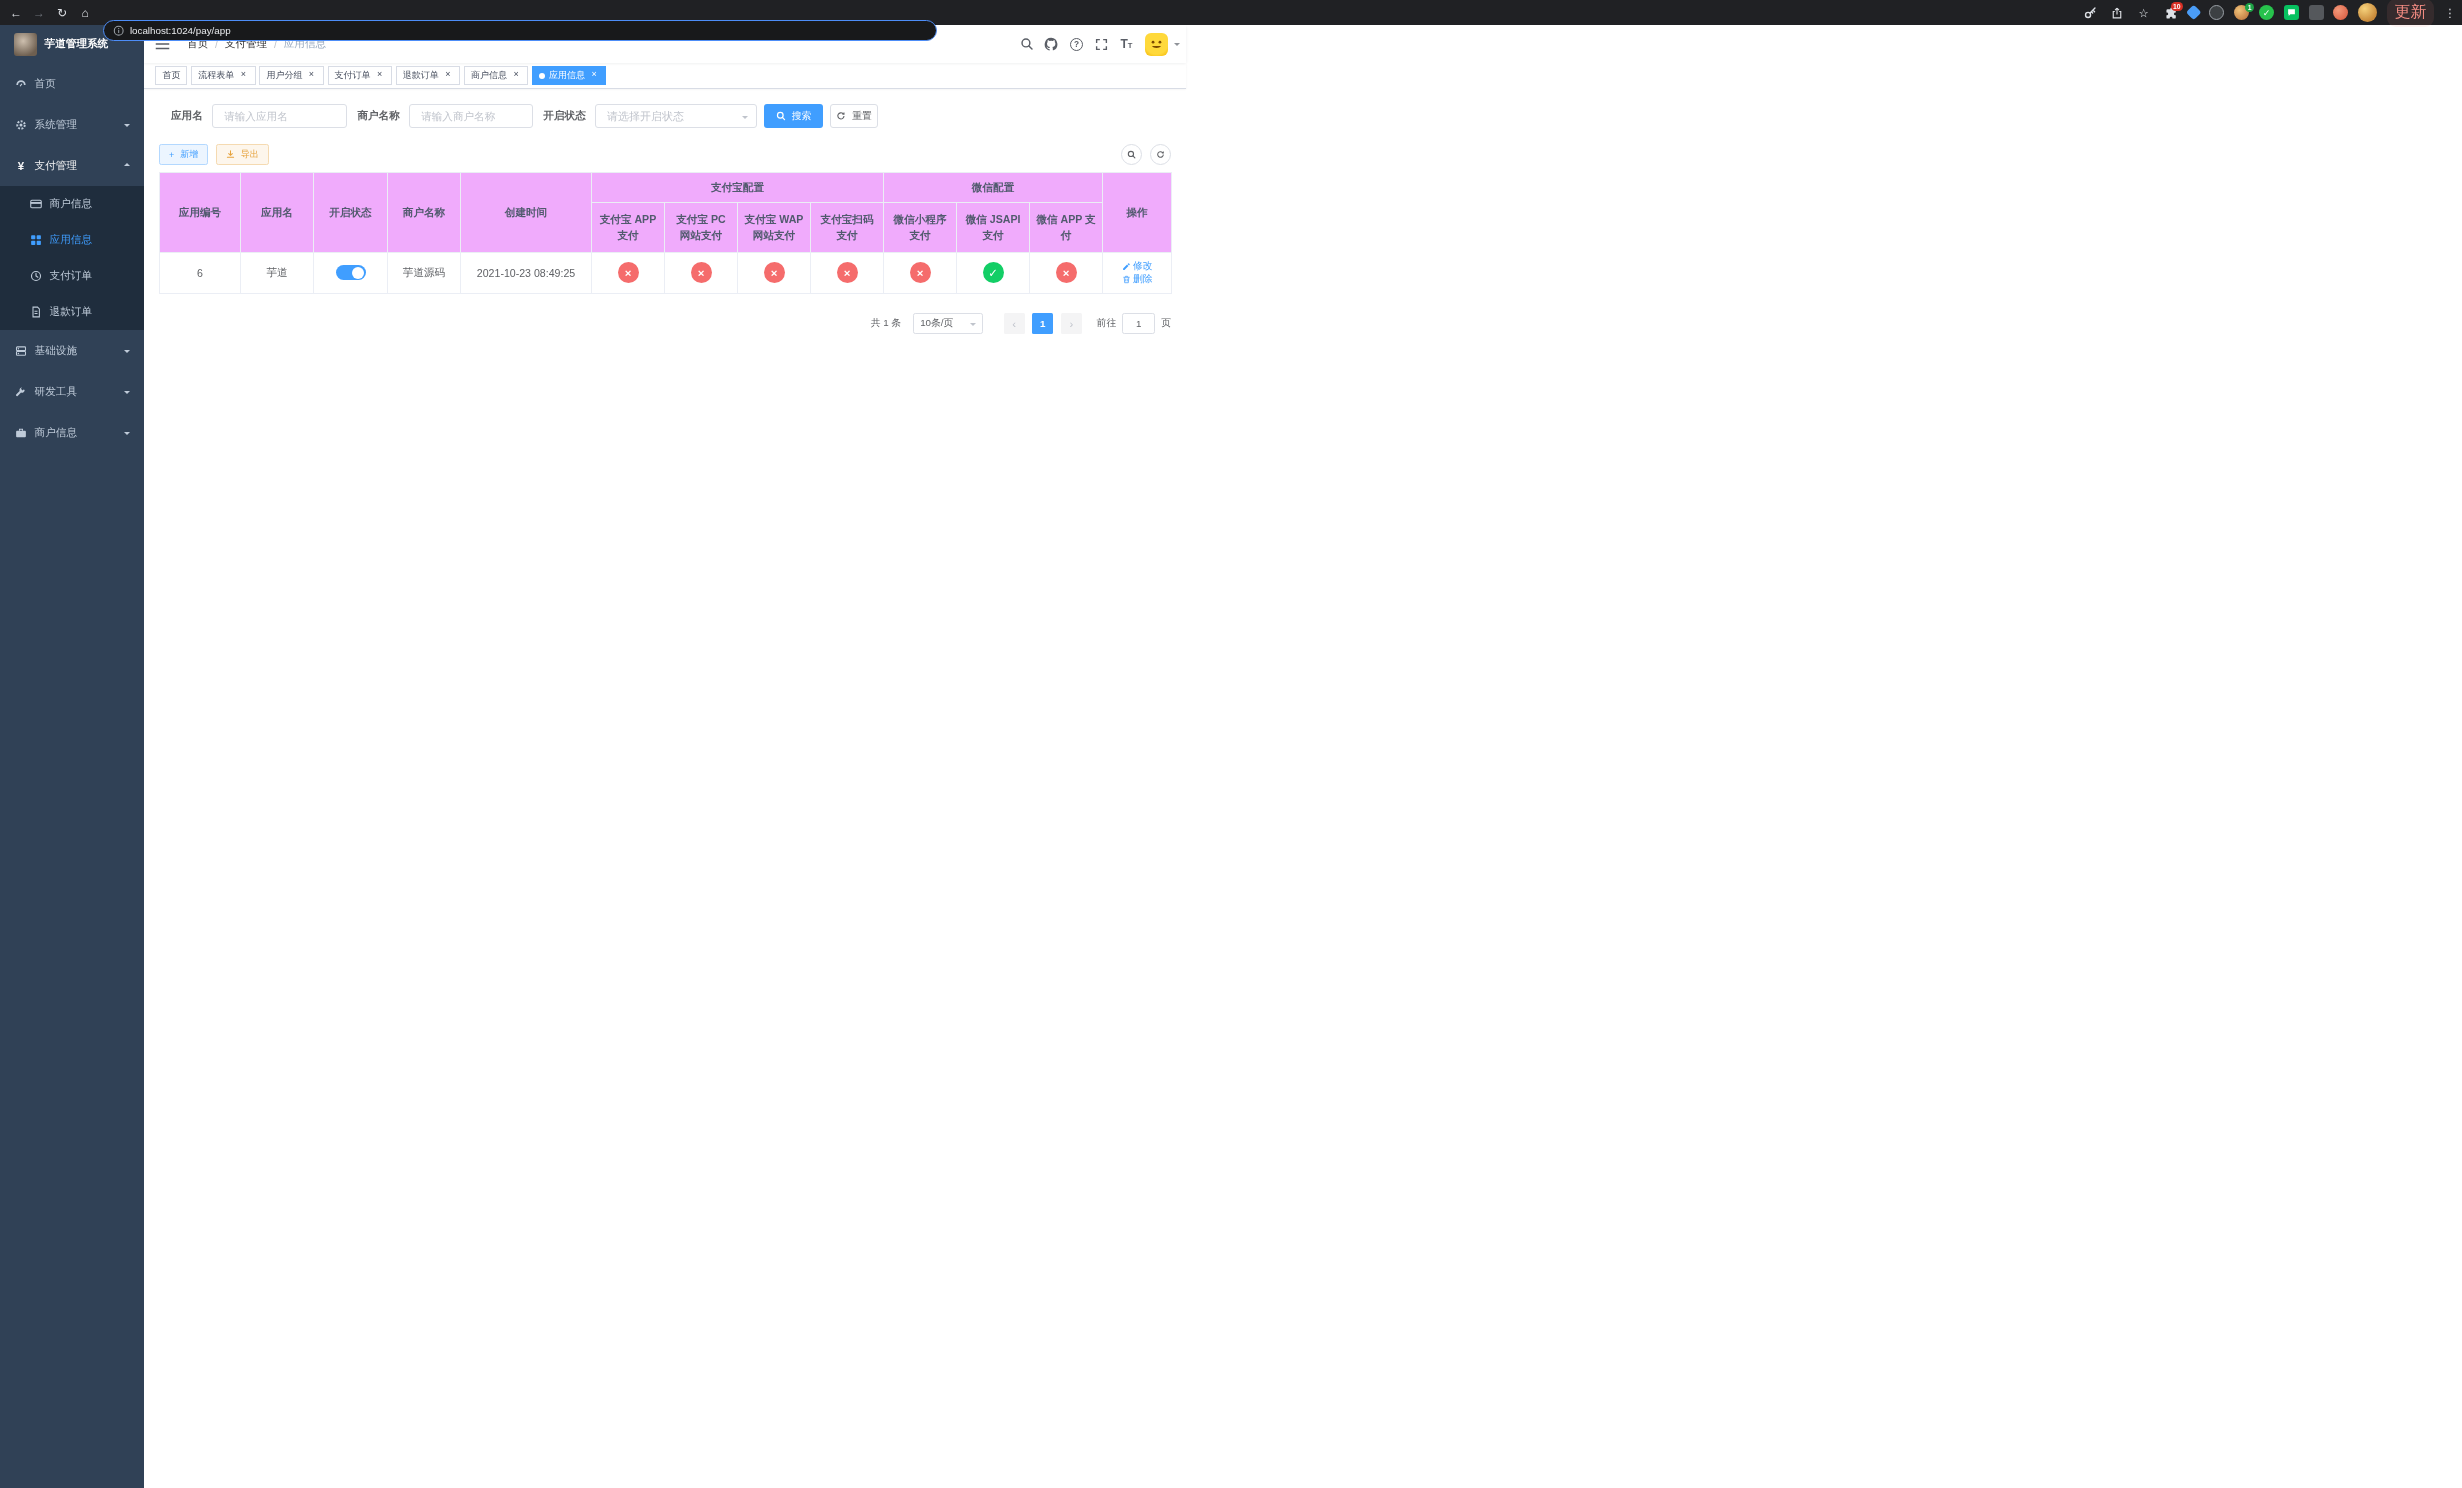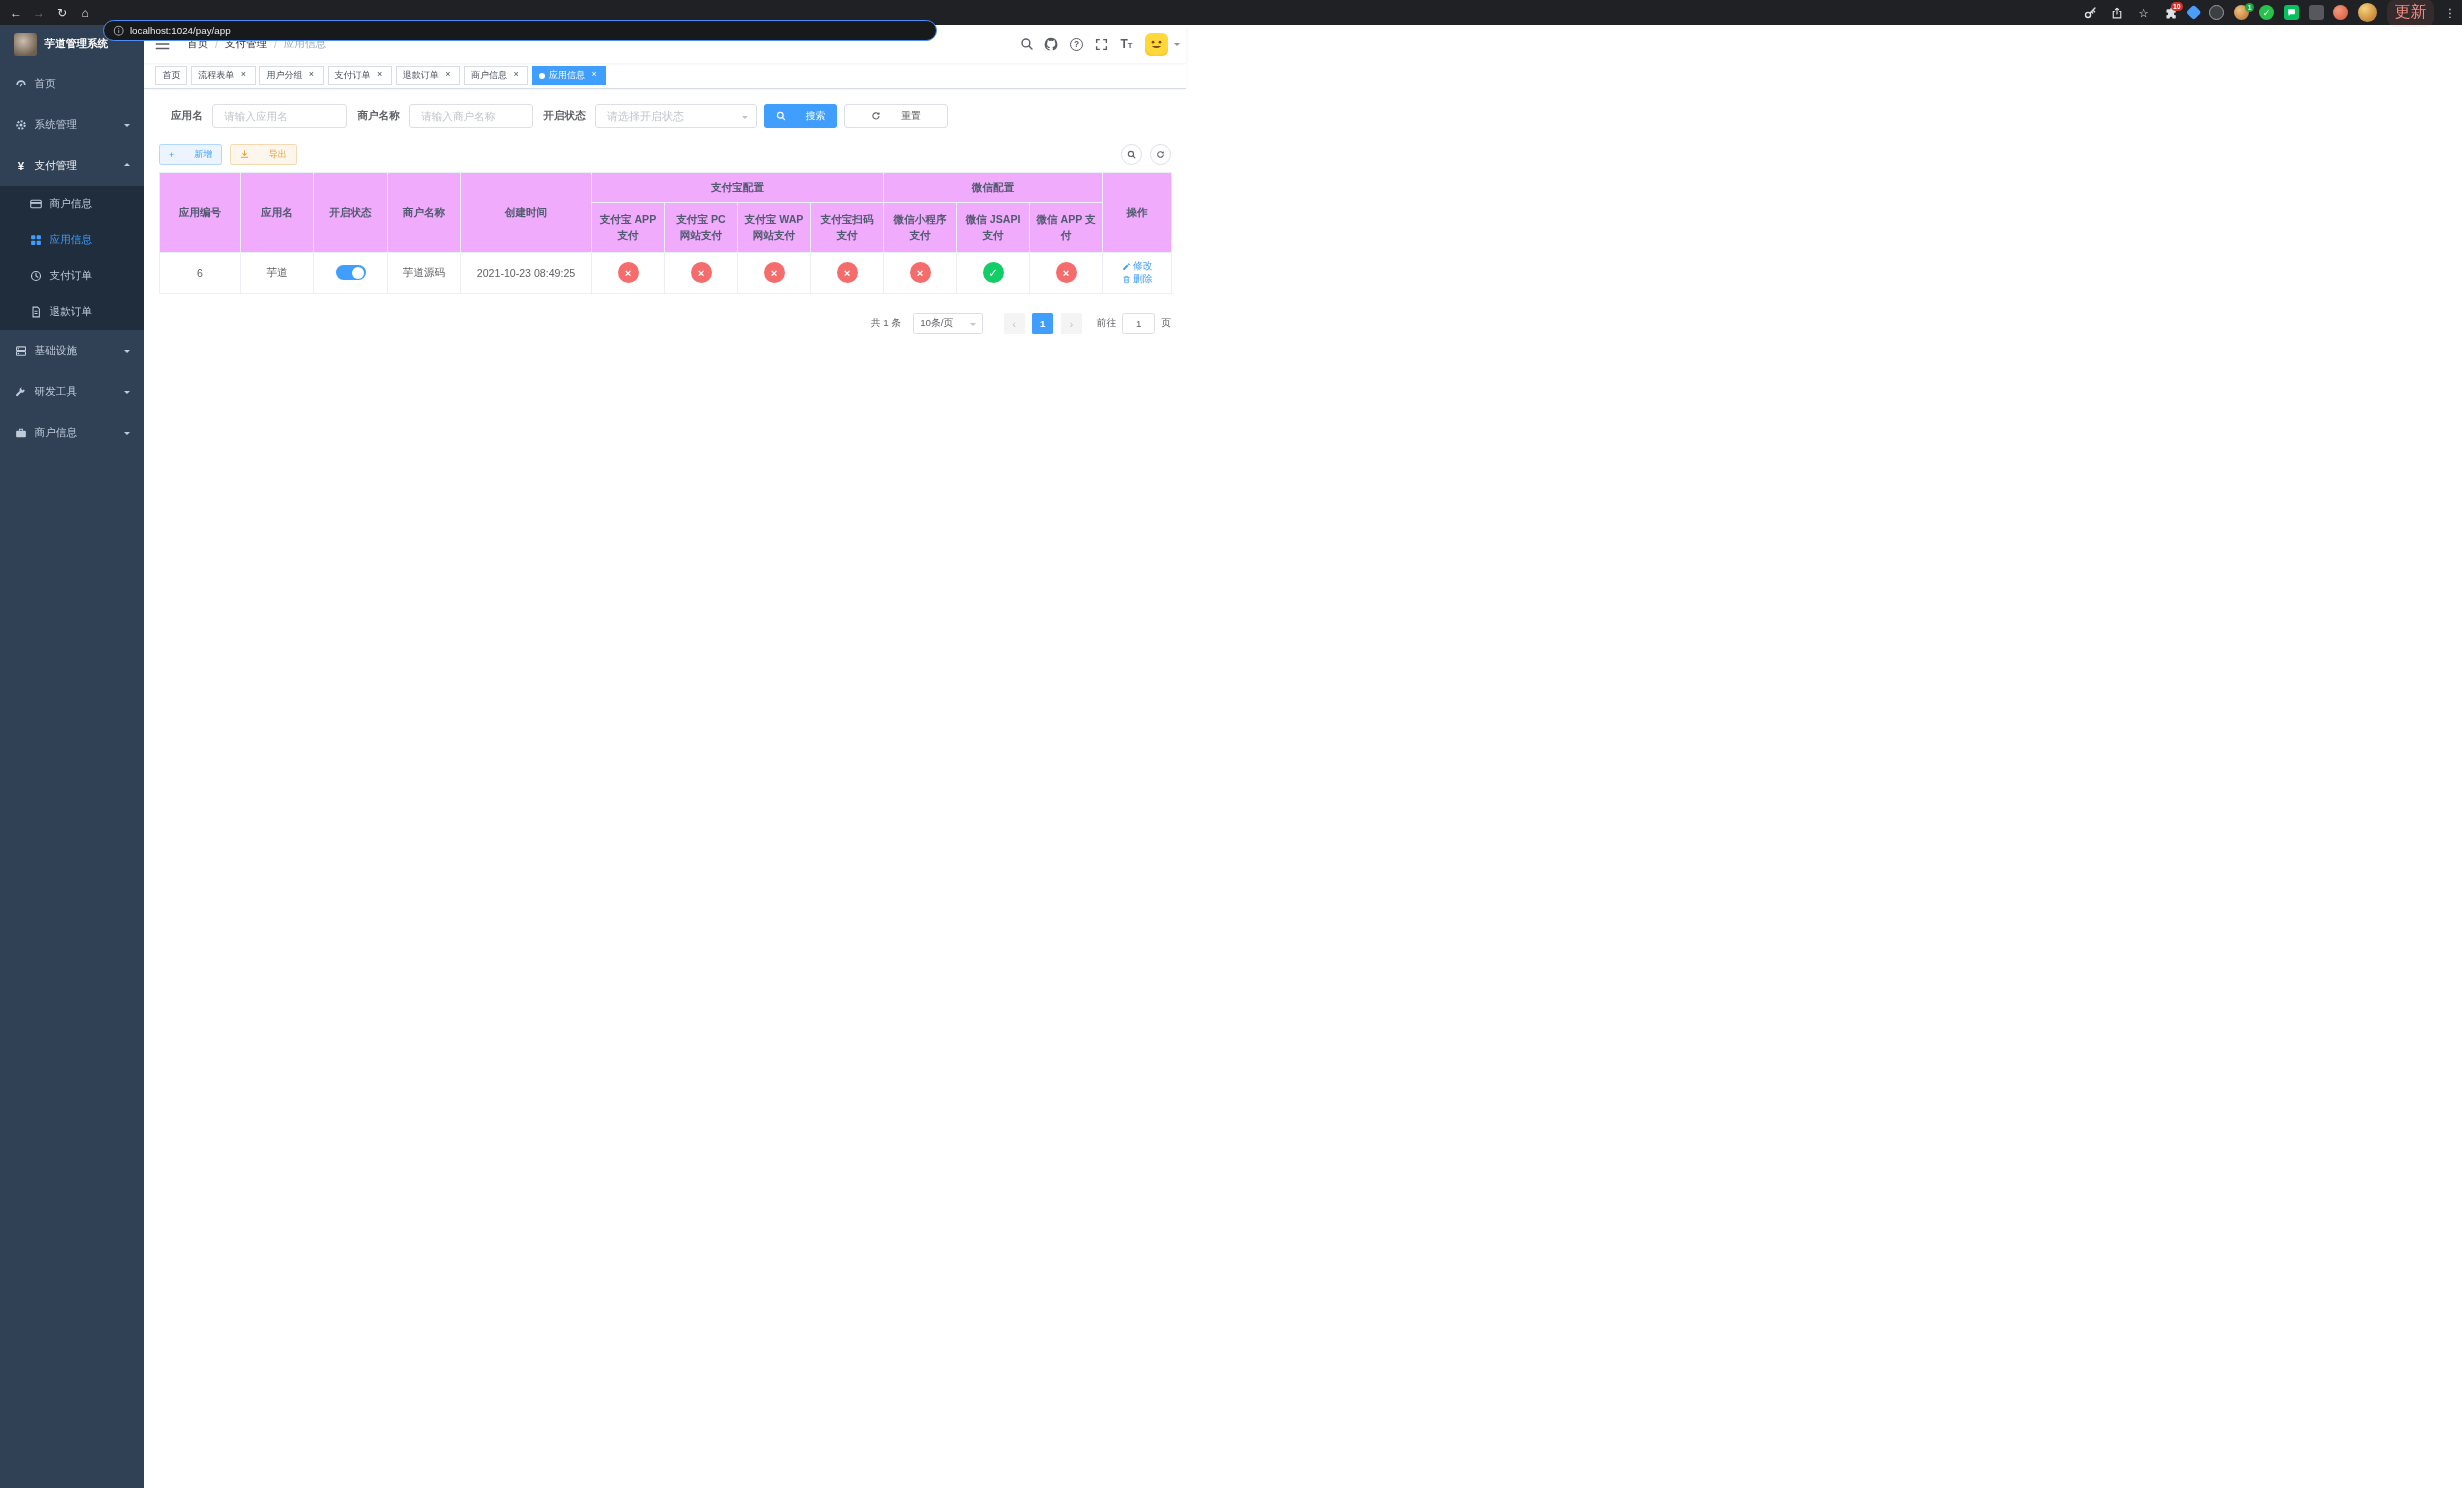--- a/index.html
+++ b/index.html
@@ -74,23 +74,23 @@
   .filter-form { display:flex; align-items:center; margin-bottom:16px; }
   .f-label { font-size:10.6px; font-weight:700; color:#606266; padding-right:9px; white-space:nowrap; }
   .f-label.first { margin-left:12px; }
   .f-item { display:flex; align-items:center; margin-right:10.6px; }
   .f-input { height:24px; border:0.8px solid #dcdfe6; border-radius:3px; padding:0 11.4px; font-size:10.6px; color:#606266; outline:none; font-family:inherit; }
   .f-input::placeholder { color:#c0c4cc; }
   .w-app { width:135px; }
   .w-merchant { width:124px; }
   .f-select { width:162px; height:24px; border:0.8px solid #dcdfe6; border-radius:3px; display:flex; align-items:center; padding:0 21px 0 11.4px; position:relative; color:#c0c4cc; font-size:11px; cursor:pointer; white-space:nowrap; }
   .sel-caret { position:absolute; right:7.6px; top:10.6px; width:0; height:0; border:3px solid transparent; border-top-color:#c0c4cc; }
-  .btn { display:inline-flex; align-items:center; justify-content:flex-start; gap:20px; border-radius:3px; cursor:pointer; border:0.8px solid transparent; font-family:inherit; white-space:nowrap; }
+  .btn { display:inline-flex; align-items:center; justify-content:flex-start; gap:6px; border-radius:3px; cursor:pointer; border:0.8px solid transparent; font-family:inherit; white-space:nowrap; }
   .btn-search { height:24px; padding:0 10.6px; background:#409eff; color:#fff; font-size:9.8px; }
-  .btn-reset { height:24px; padding:0 26px; background:#fff; border-color:#dcdfe6; color:#606266; font-size:9.8px; margin-left:7.6px; }
+  .btn-reset { height:24px; padding:0 5px; background:#fff; border-color:#dcdfe6; color:#606266; font-size:9.8px; margin-left:7.6px; }
 
   
   .toolbar { display:flex; align-items:center; margin-bottom:6.8px; }
   .btn-add { height:21px; padding:0 9px; background:#ecf5ff; border-color:#b3d8ff; color:#409eff; font-size:9px; border-radius:2.3px; }
   .btn-export { height:21px; padding:0 9px; background:#fdf6ec; border-color:#f5dab1; color:#e6a23c; font-size:9px; border-radius:2.3px; margin-left:7.6px; }
   .tool-right { margin-left:auto; display:flex; gap:7.6px; }
   .circle-btn { width:21px; height:21px; border-radius:50%; border:0.8px solid #dcdfe6; background:#fff; color:#606266; display:flex; align-items:center; justify-content:center; cursor:pointer; }
 
   
   table.grid { border-collapse:collapse; table-layout:fixed; width:1012px; font-size:10.6px; }

